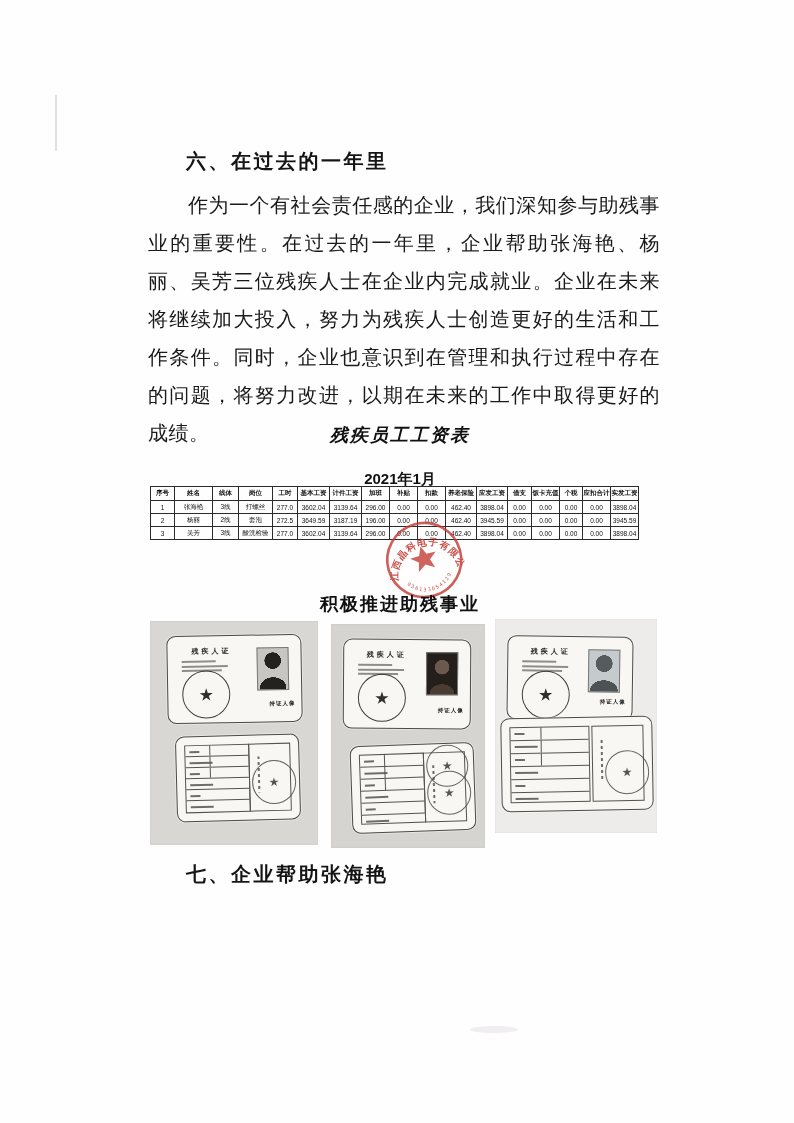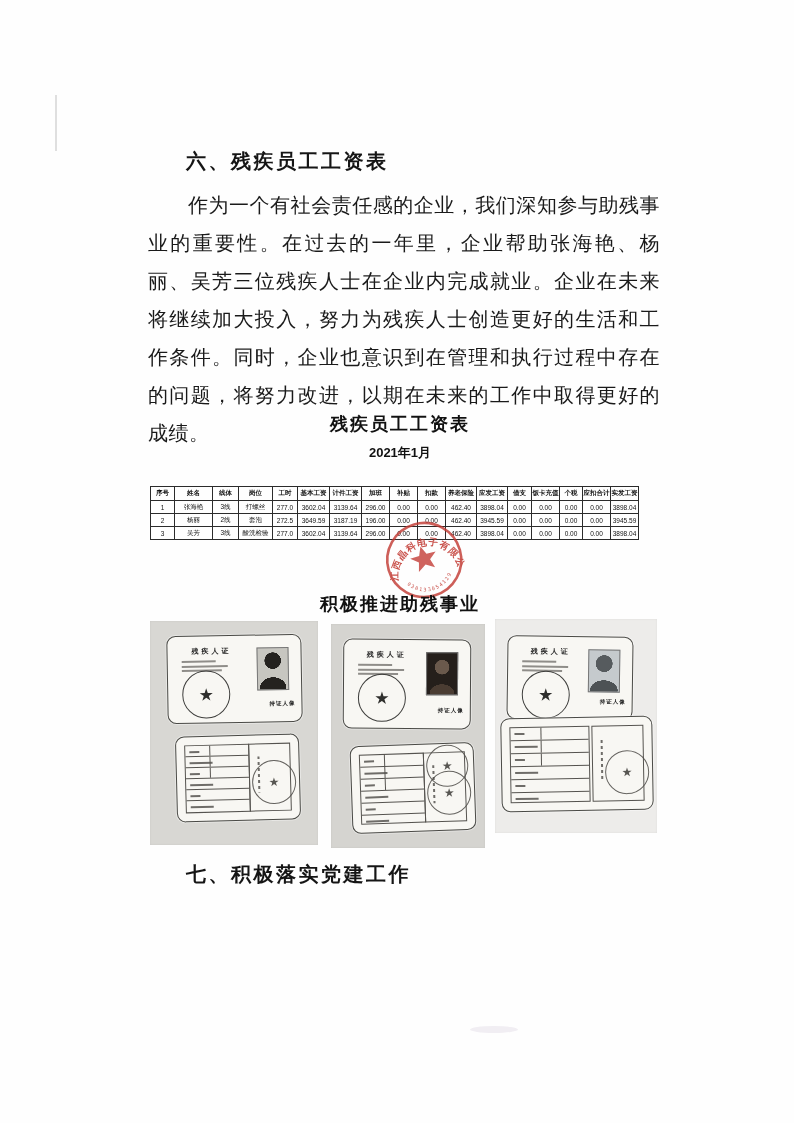--- a/index.html
+++ b/index.html
@@ -20,23 +20,23 @@
     position:absolute;left:148px;width:512px;
     font-size:20px;line-height:38px;text-align:justify;text-indent:2em;
     letter-spacing:.5px;color:#1a1a1a;
   }
   #para-six{top:186px;}
   #para-seven{top:898px;line-height:40px;width:518px;font-size:19.5px;}
   .center-title{
     position:absolute;left:150px;width:500px;text-align:center;
     font-family:"Liberation Sans","DejaVu Sans",sans-serif;font-weight:700;color:#111;
   }
-  #wage-title{top:412px;font-size:18px;letter-spacing:2px;}
+  #wage-title{top:423px;font-size:18px;letter-spacing:2px;font-style:italic;}
   #wage-subtitle{top:456px;font-size:11.5px;letter-spacing:.5px;}
-  #wage-period{top:444px;font-size:13px;}
+  #wage-period{top:470px;font-size:15px;}
   #cert-heading{top:592px;font-size:18px;letter-spacing:2px;}
   
   #wage-table{
     position:absolute;left:150px;top:486px;border-collapse:collapse;
     font-family:"Liberation Sans","DejaVu Sans",sans-serif;table-layout:fixed;
   }
   #wage-table th,#wage-table td{
     border:1px solid #2b2b2b;font-size:6.5px;text-align:center;
     padding:0;height:12px;overflow:hidden;white-space:nowrap;color:#111;
   }
@@ -98,21 +98,21 @@
   .mini-seal .star{font-size:12px;line-height:1;}
   .smudge{position:absolute;background:#f1eef3;border-radius:50%;}
 </style>
 </head>
 <body>
 
 <div class="page">
 
   <div class="scan-artifact-line"></div>
 
-  <div class="heading" id="heading-six">六、残疾员工工资表</div>
+  <div class="heading" id="heading-six">六、在过去的一年里</div>
 
   <div class="body-para" id="para-six">作为一个有社会责任感的企业，我们深知参与助残事业的重要性。在过去的一年里，企业帮助张海艳、杨丽、吴芳三位残疾人士在企业内完成就业。企业在未来将继续加大投入，努力为残疾人士创造更好的生活和工作条件。同时，企业也意识到在管理和执行过程中存在的问题，将努力改进，以期在未来的工作中取得更好的成绩。</div>
 
   <div class="center-title" id="wage-title">残疾员工工资表</div>
   <div class="center-title" id="wage-period">2021年1月</div>
 
   <table id="wage-table">
     <colgroup>
         <col style="width: 24px;">
         <col style="width: 38px;">
@@ -362,17 +362,17 @@
           <div class="info-right" style="right: 8px; top: 8px; width: 50px; height: 74px;">
             <div class="vdots"></div>
             <div class="mini-seal" style="right: -6px; bottom: 6px; width: 42px; height: 42px;">
               <span class="star">★</span>
             </div>
           </div>
         </div>
       </div>
     </div>
 
-  <div class="heading" id="heading-seven">七、积极落实党建工作</div>
+  <div class="heading" id="heading-seven">七、企业帮助张海艳</div>
 
 
   <div class="smudge" style="left:470px;top:1026px;width:48px;height:7px;"></div>
 </div>
 
 </body></html>

